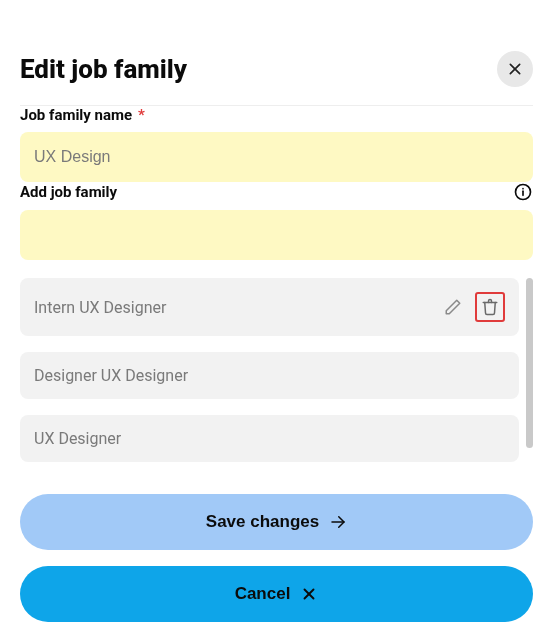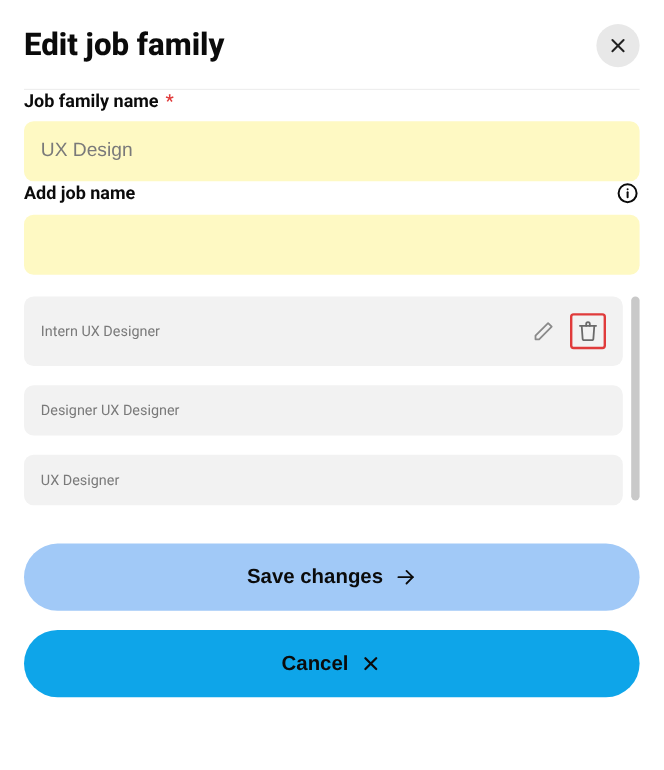--- a/index.html
+++ b/index.html
@@ -14,20 +14,21 @@
       height: 642px;
       border-radius: 24px;
       overflow: hidden;
       position: relative;
     }
     .modal {
       padding: 20px;
       height: 100%;
       display: flex;
       flex-direction: column;
+      justify-content: flex-end;
     }
     .header {
       display: flex;
       justify-content: space-between;
       align-items: center;
       padding-bottom: 18px;
       border-bottom: 1px solid #eee;
     }
     .title {
       font-size: 26px;
@@ -91,21 +92,21 @@
     }
     .job-row {
       background: #f2f2f2;
       border-radius: 8px;
       padding: 14px 14px;
       display: flex;
       align-items: center;
       justify-content: space-between;
     }
     .job-title {
-      font-size: 12px;
+      font-size: 16px;
       color: #7a7a7a;
     }
     .row-actions {
       display: flex;
       align-items: center;
       gap: 10px;
     }
     .icon-btn {
       border: none;
       background: transparent;
@@ -183,21 +184,21 @@
       <div class="label">
         <span>Job family name</span>
         <span class="required">*</span>
       </div>
     </div>
     <input class="input-field" type="text" value="UX Design" style="">
   </div>
 
   <div class="form-group">
     <div class="label-row">
-      <div class="label">Add job name</div>
+      <div class="label">Add job family</div>
       <span class="info-icon">
         <svg viewBox="0 0 24 24" fill="none" stroke="#0b0b0b" stroke-width="2">
           <circle cx="12" cy="12" r="9"></circle>
           <line x1="12" y1="11" x2="12" y2="16" stroke-linecap="round"></line>
           <circle cx="12" cy="8" r="1" fill="#0b0b0b" stroke="none"></circle>
         </svg>
       </span>
     </div>
     <input class="input-field" type="text" value="" style="">
   </div>

